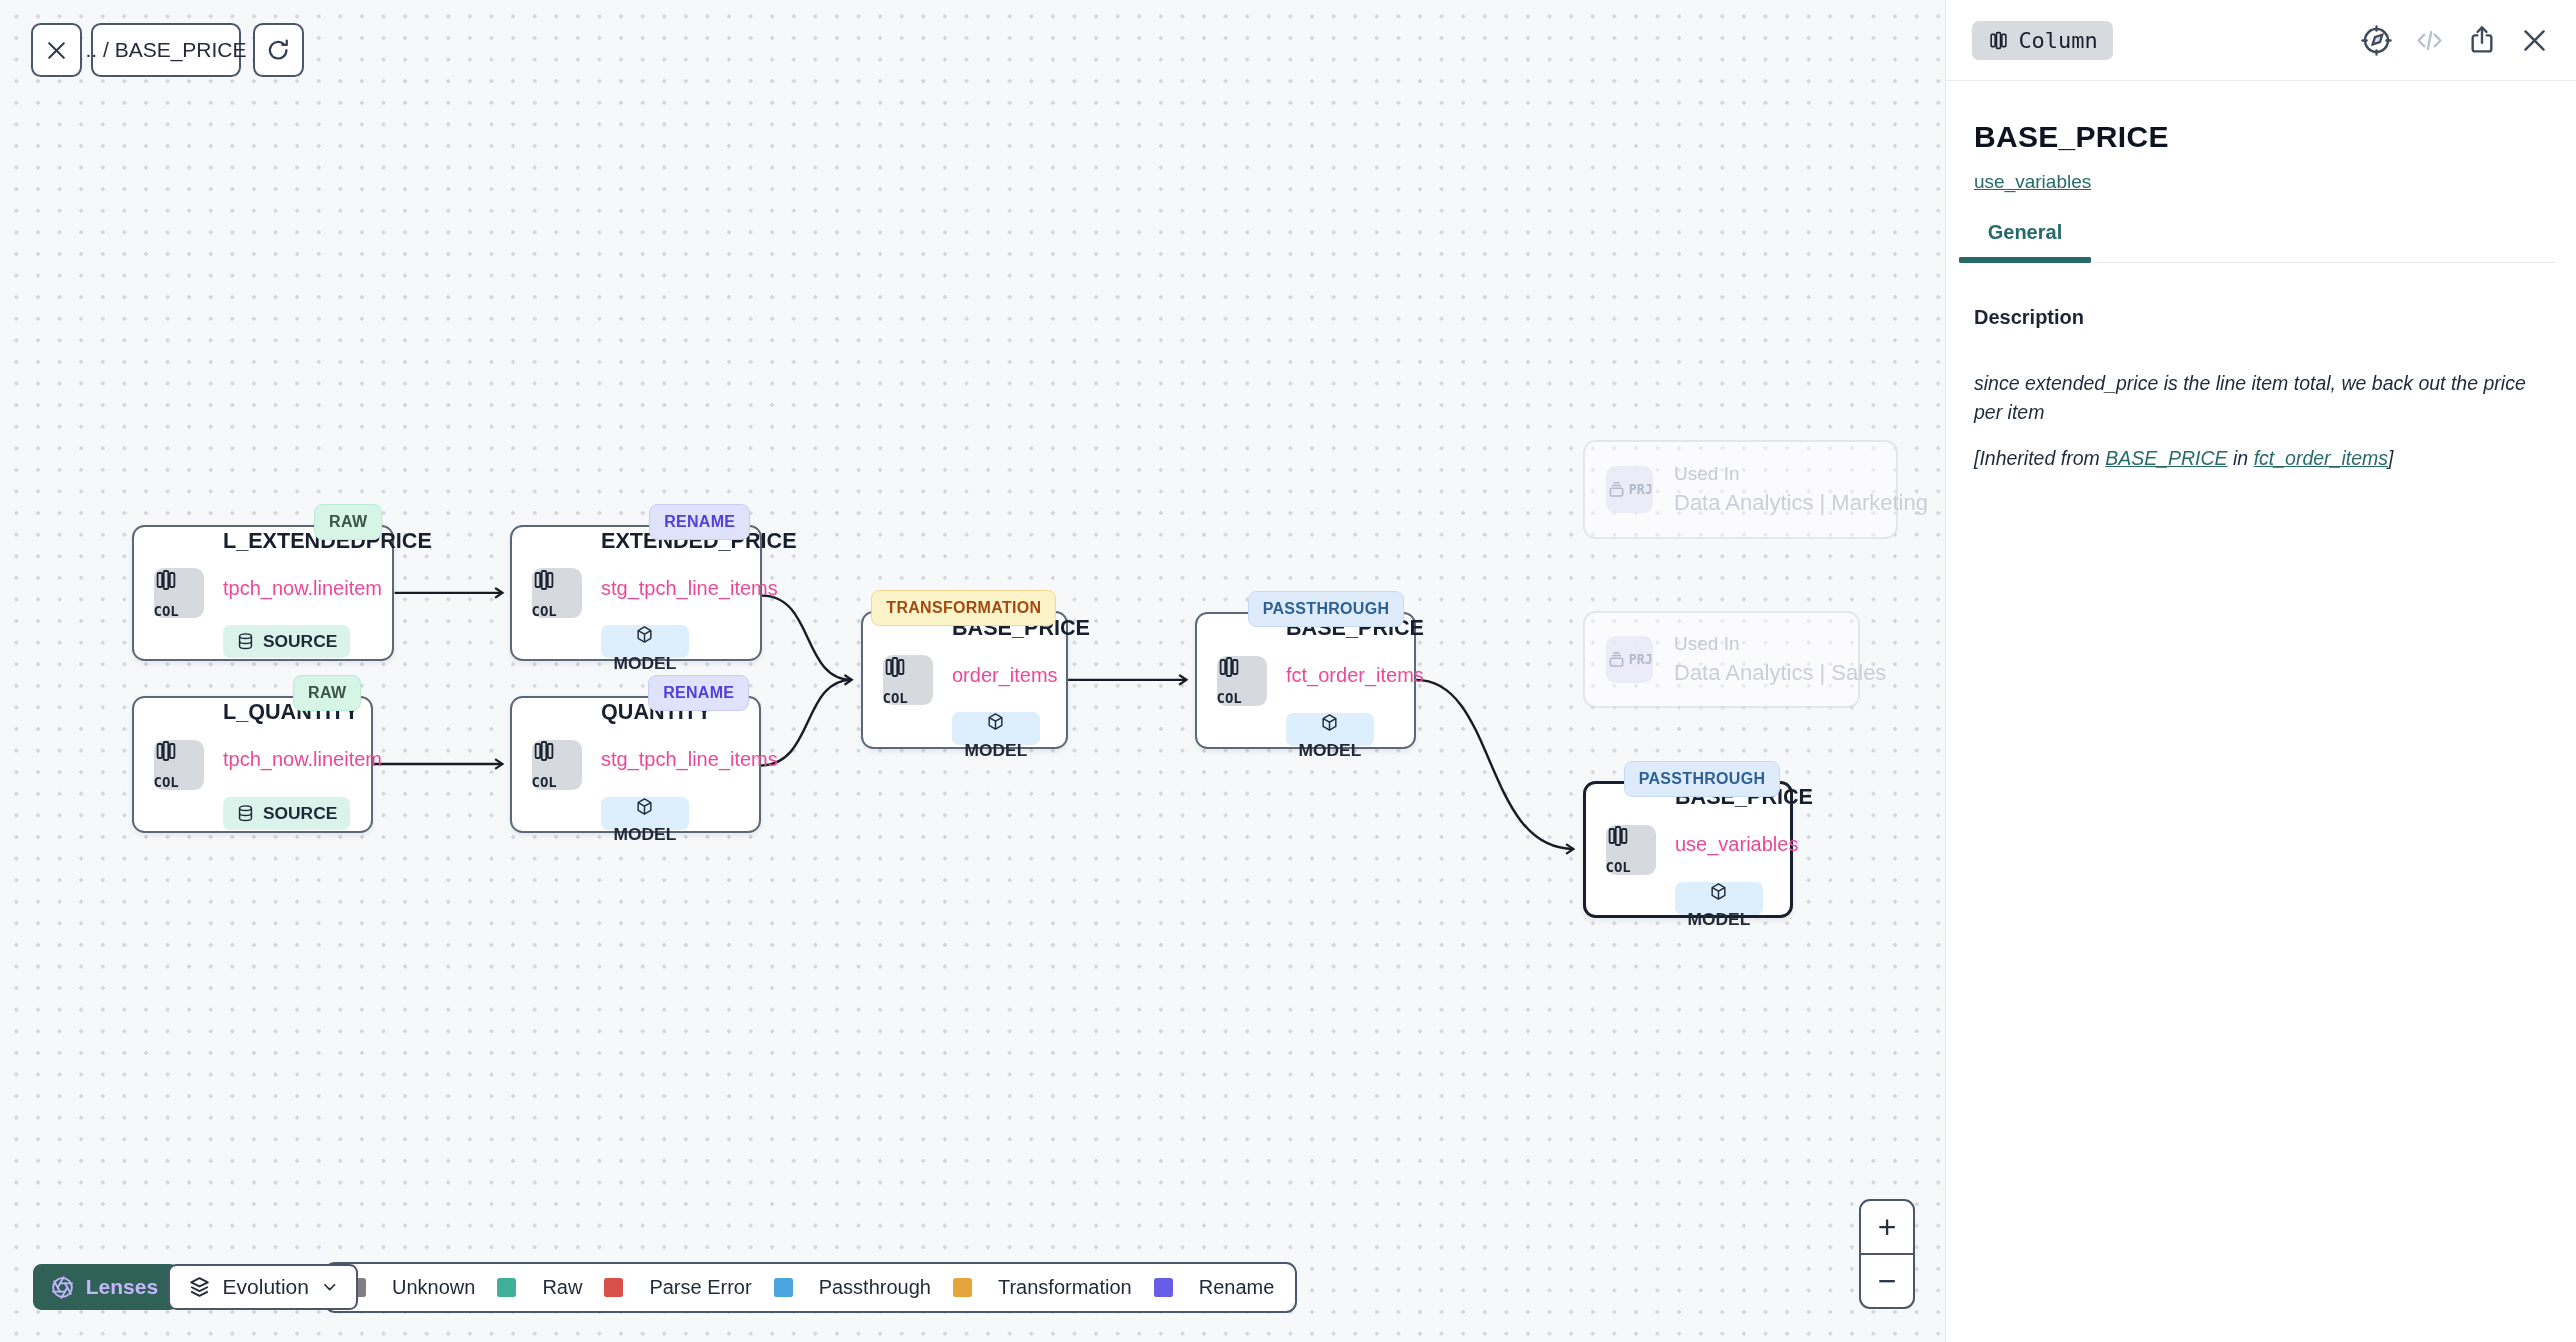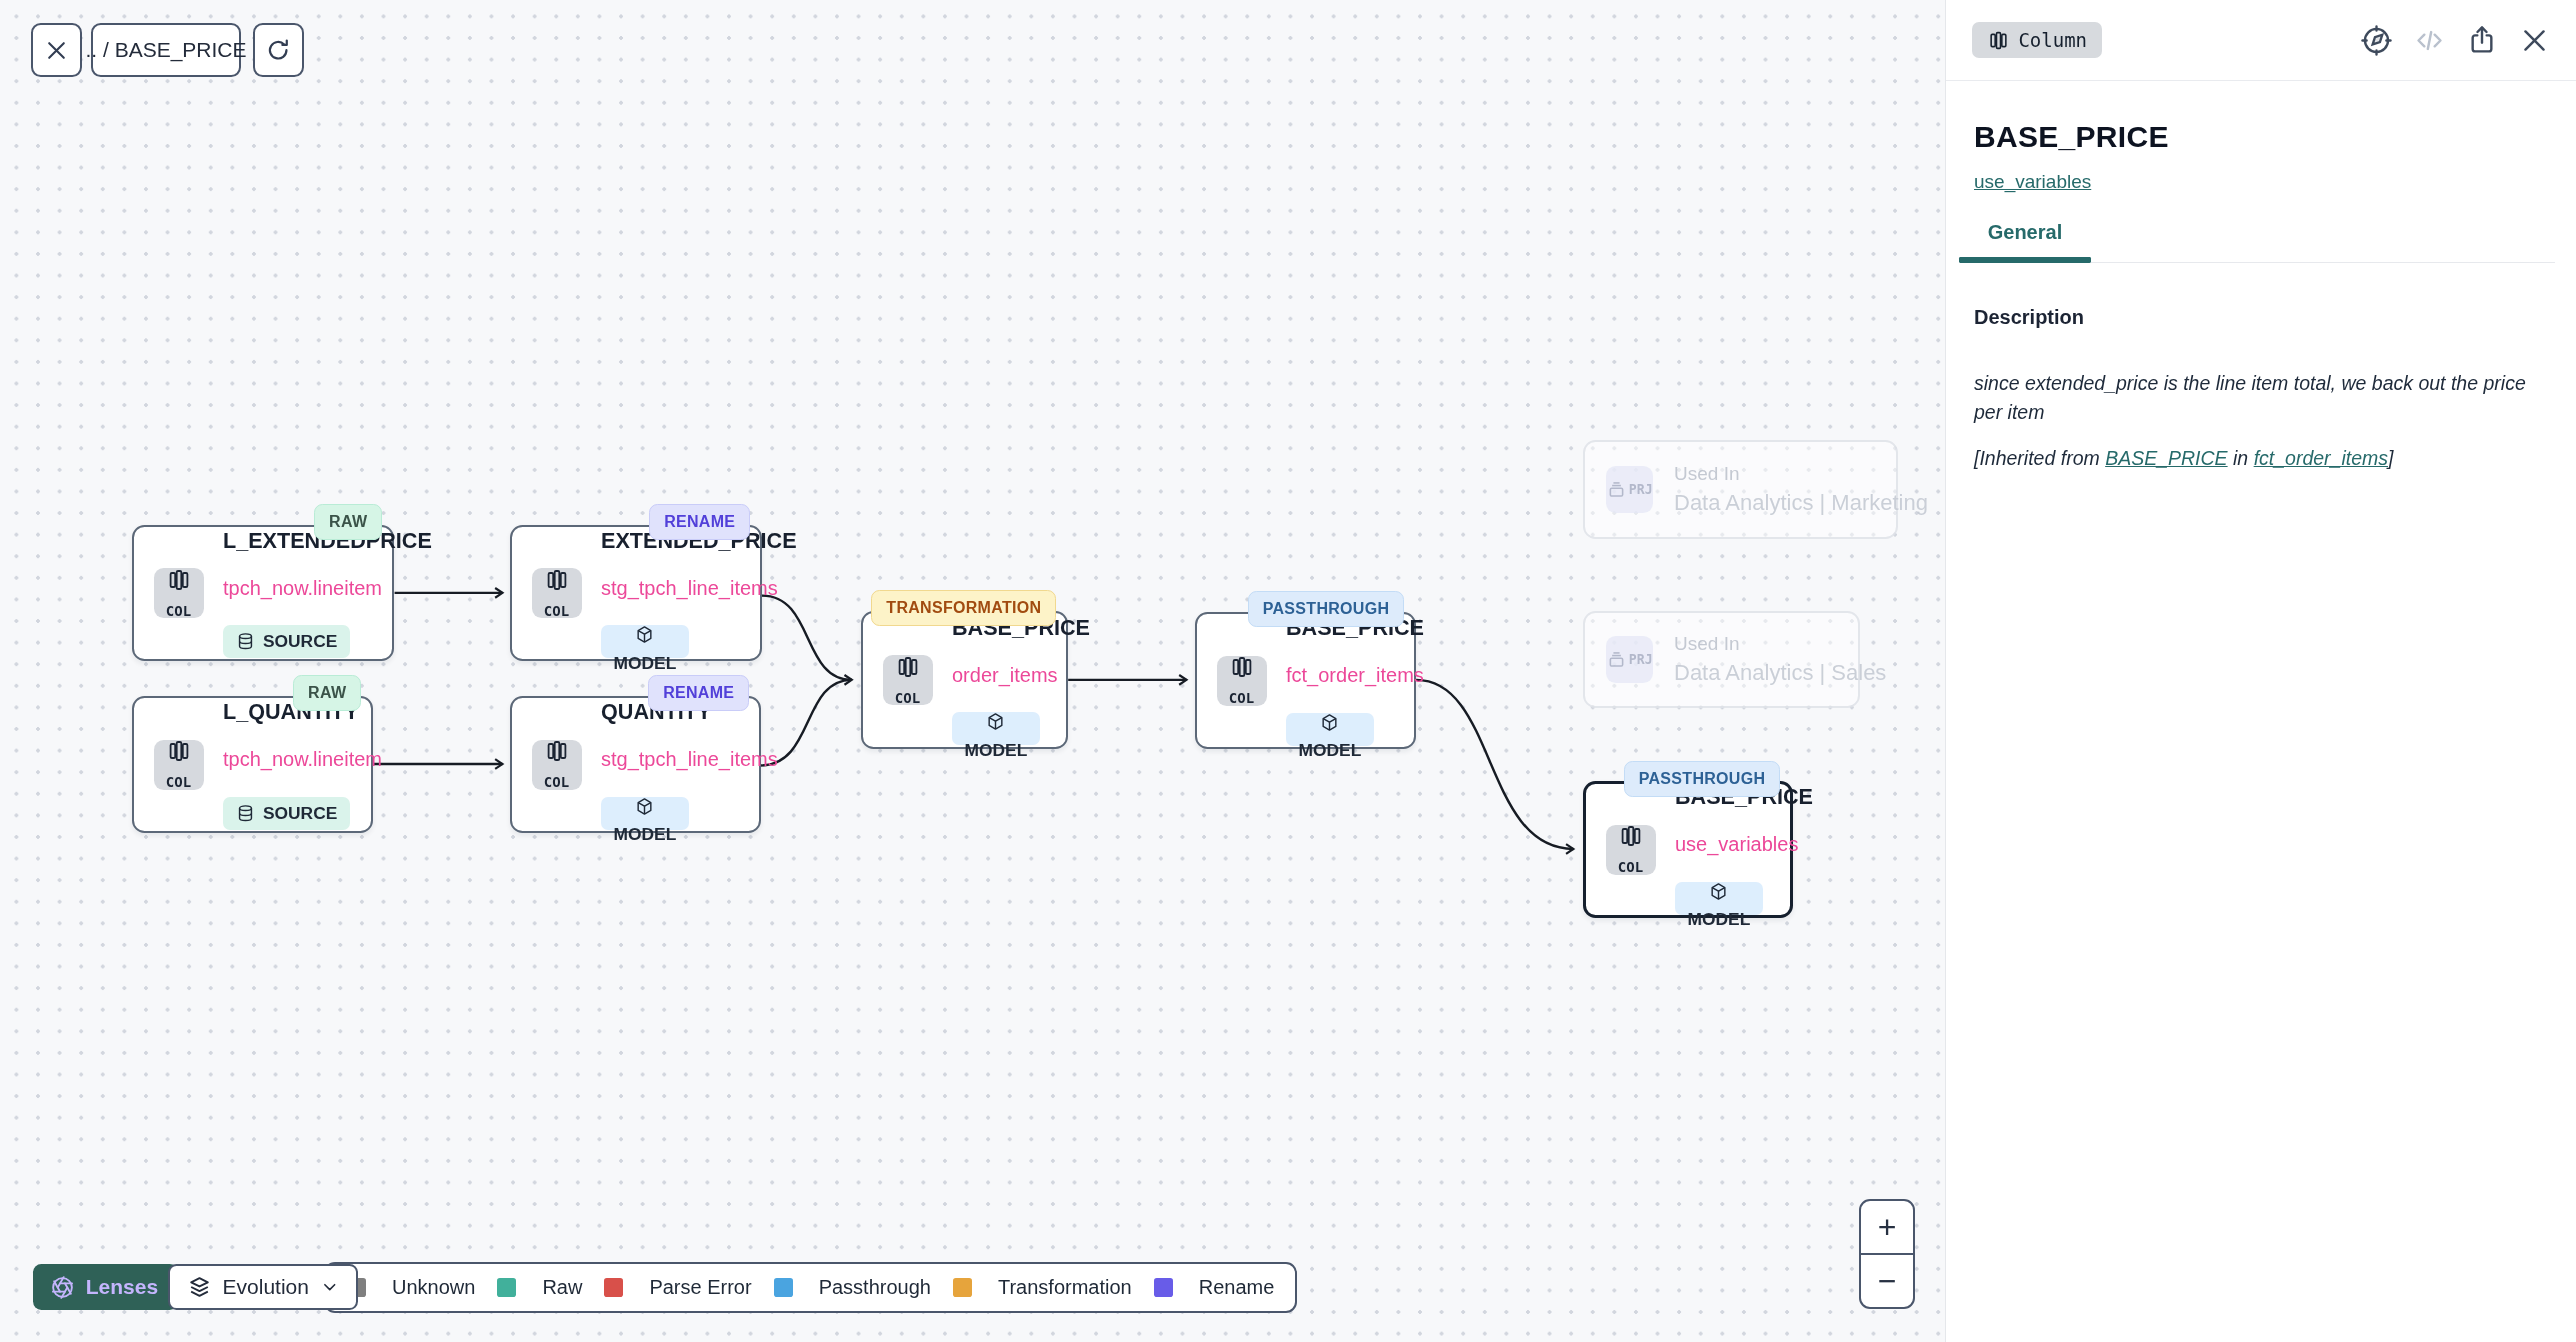--- a/index.html
+++ b/index.html
@@ -25,21 +25,21 @@
     box-shadow: 0 2.1px 5.6px rgba(15,23,42,.07); cursor: pointer; }
   .node.selected { border: 3.5px solid #16202e; }
   .lens-badge { position: absolute; top: -23px; right: 9.7px; height: 36px;
     display: flex; align-items: center; padding: 0 14px; border-radius: 8.4px;
     font-size: 16px; font-weight: 700; letter-spacing: 0.3px; border: 1.4px solid transparent; }
   .lens-raw            { background: #d6f5e6; border-color: #b9ecd6; color: #3b5349; }
   .lens-rename         { background: #e0e2fc; border-color: #c9ccf8; color: #5240d9; }
   .lens-transformation { background: #fdf3c8; border-color: #f1d88e; color: #a14b10; }
   .lens-passthrough    { background: #ddebfb; border-color: #c3dcf6; color: #2d6195; }
   .col-chip { width: 50px; height: 50px; flex: 0 0 50px; background: #d6d9de; border-radius: 9.7px;
-    display: flex; flex-direction: column; align-items: center; justify-content: center;
+    display: flex; flex-direction: column; justify-content: center;
     gap: 11px; color: #1b2433; }
   .col-chip span { font-family: "DejaVu Sans Mono", monospace; font-size: 14px; font-weight: 700; }
   .node-info { display: flex; flex-direction: column; align-items: flex-start; gap: 23px; min-width: 0; }
   .node-title { font-size: 21.6px; font-weight: 700; color: #18202e; white-space: nowrap; }
   .node-sub { font-size: 20px; color: #ec4899; white-space: nowrap; }
   .type-badge { display: flex; align-items: center; gap: 8.4px; height: 33px; padding: 0 12.5px;
     border-radius: 7px; font-size: 17.4px; font-weight: 600; color: #1f2937; margin-top: 2.8px; }
   .tb-source { background: #daf3eb; }
   .tb-model  { background: #ddeefd; flex-direction: column; }
 
@@ -76,21 +76,21 @@
     cursor: pointer; font-family: inherit; line-height: 1; }
   .zoomer button:first-child { border-bottom: 2.1px solid #4a566b; }
 
   
   .panel { position: absolute; left: 1945px; top: 0; width: 631px; height: 1343px;
     background: #fff; border-left: 1.4px solid #e5e7eb; }
   .panel-header { height: 81px; display: flex; align-items: center; justify-content: space-between;
     padding: 0 26.4px; border-bottom: 1.4px solid #e9ebef; }
   .entity-chip { display: flex; align-items: center; gap: 9.7px; background: #d7dade;
     border-radius: 7px; padding: 7px 15.3px; color: #16202e; }
-  .entity-chip span { font-family: "DejaVu Sans Mono", monospace; font-size: 19px; }
+  .entity-chip span { font-family: "DejaVu Sans Mono", monospace; font-size: 22px; }
   .panel-actions { display: flex; align-items: center; gap: 21px; color: #3e4a5c; }
   .panel-actions .ic { cursor: pointer; }
   .panel-body { padding: 0 28px; }
   .panel-title { margin-top: 39px; font-size: 30px; font-weight: 700; color: #0d1321; letter-spacing: 0.3px; }
   .panel-link { display: inline-block; margin-top: 16.7px; font-size: 19px; color: #266a6a;
     text-decoration: underline; cursor: pointer; }
   .tabs { margin-top: 28px; border-bottom: 1.4px solid #e7e9ed; margin-left: -15.3px; margin-right: -7px; }
   .tab { display: inline-block; position: relative; padding: 0 29px 18px; font-size: 20px;
     font-weight: 600; color: #266a6a; cursor: pointer; }
   .tab.active::after { content: ""; position: absolute; left: 0; right: 0; bottom: -1.4px;

